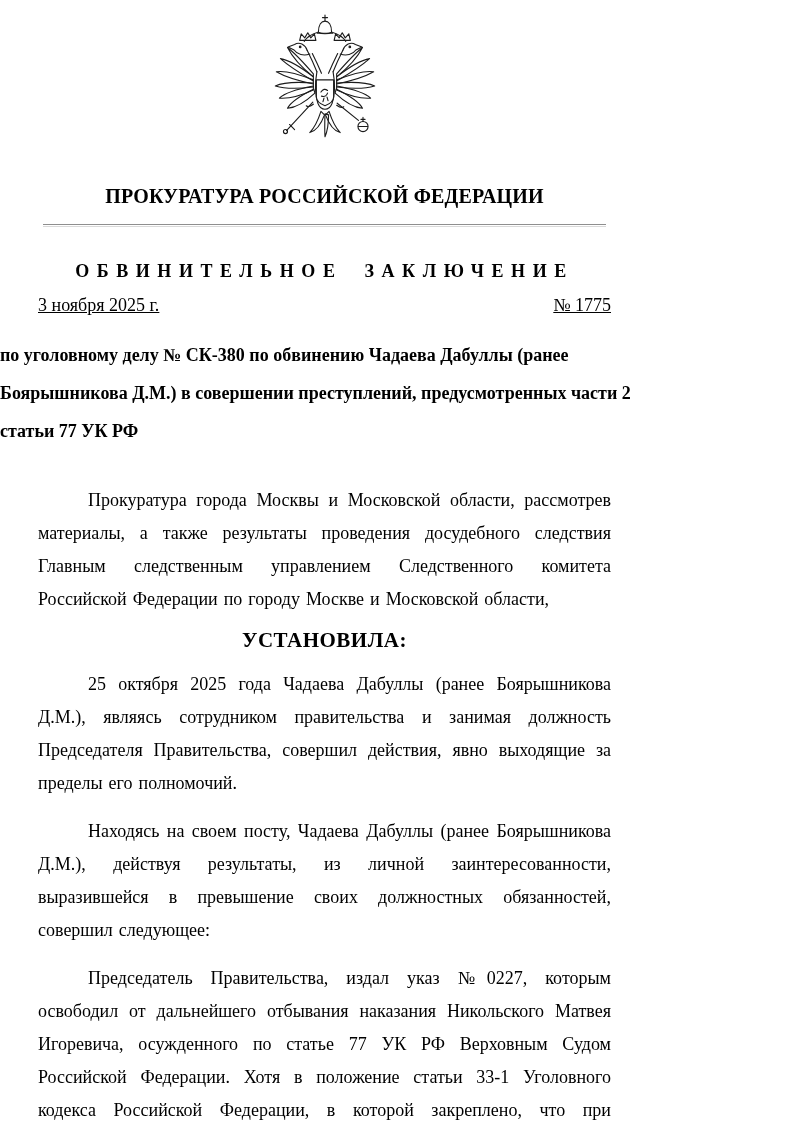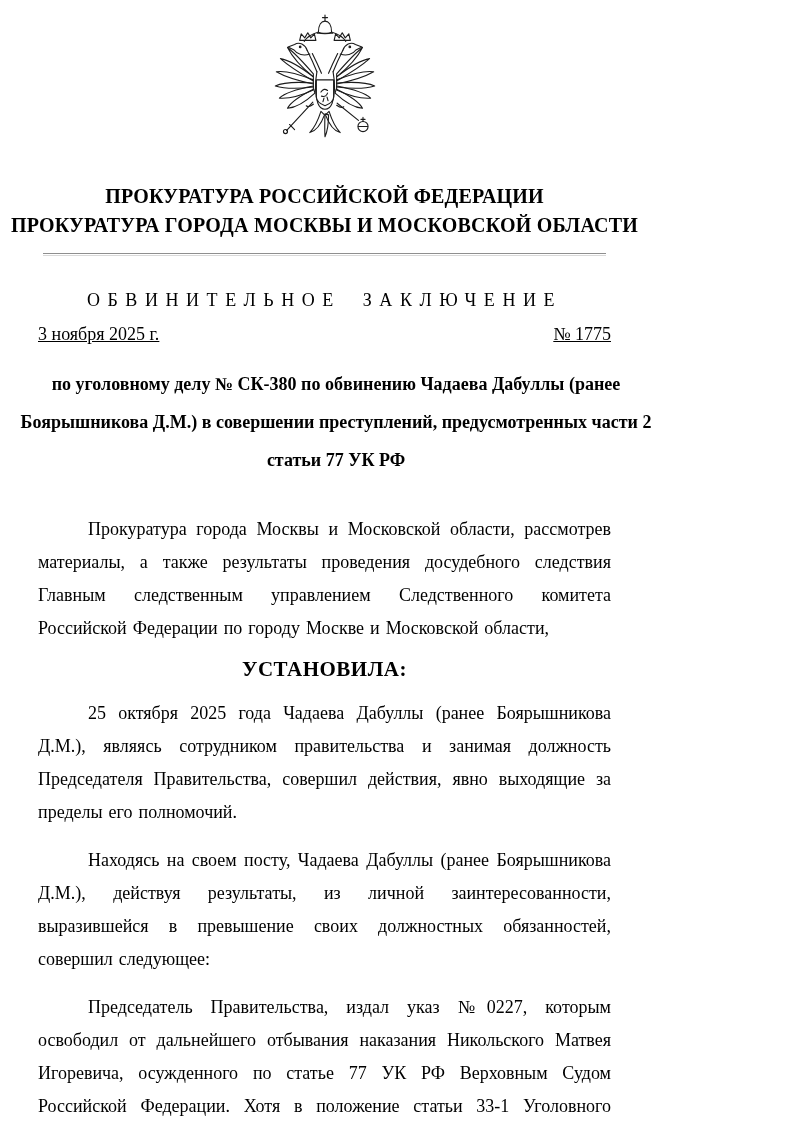--- a/index.html
+++ b/index.html
@@ -32,40 +32,40 @@
     width: 563px;
     margin: 13px auto 0 auto;
     border-top: 1px solid #8f8f8f;
     border-bottom: 1px solid #d9d9d9;
     height: 1px;
   }
 
   .doc-title {
     margin-top: 34px;
     text-align: center;
-    font-weight: normal;
+    font-weight: bold;
     font-size: 18px;
     letter-spacing: 0.42em;
     word-spacing: 0.55em;
     white-space: nowrap;
   }
 
   .meta-row {
     margin: 13px 38px 0 38px;
     display: flex;
     justify-content: space-between;
     align-items: baseline;
     font-size: 18px;
     text-decoration: underline;
   }
 
   .subject {
     margin: 20px auto 0 auto;
     width: 672px;
-    text-align: center;
+    text-align: left;
     font-weight: bold;
     font-size: 18px;
     line-height: 38px;
   }
 
   .body-par {
     margin: 15px 38px 0 38px;
     font-size: 18px;
     line-height: 33px;
     text-align: justify;
@@ -145,21 +145,20 @@
           <circle cx="195" cy="226" r="10"></circle>
           <path d="M186 226 h18 M195 216 v-8 M191 212 h8"></path>
           <path d="M143 184 q9 7 14 3"></path>
         </g>
       </svg>
     </span>
   </div>
 
   <div class="org-block">
     <div class="org-line">ПРОКУРАТУРА РОССИЙСКОЙ ФЕДЕРАЦИИ</div>
-    <div class="org-line">ПРОКУРАТУРА ГОРОДА МОСКВЫ И МОСКОВСКОЙ ОБЛАСТИ</div>
     <div class="divider"></div>
   </div>
 
   <div class="doc-title">ОБВИНИТЕЛЬНОЕ ЗАКЛЮЧЕНИЕ</div>
 
   <div class="meta-row">
     <span>3 ноября 2025 г.</span>
     <span>№ 1775</span>
   </div>
 

